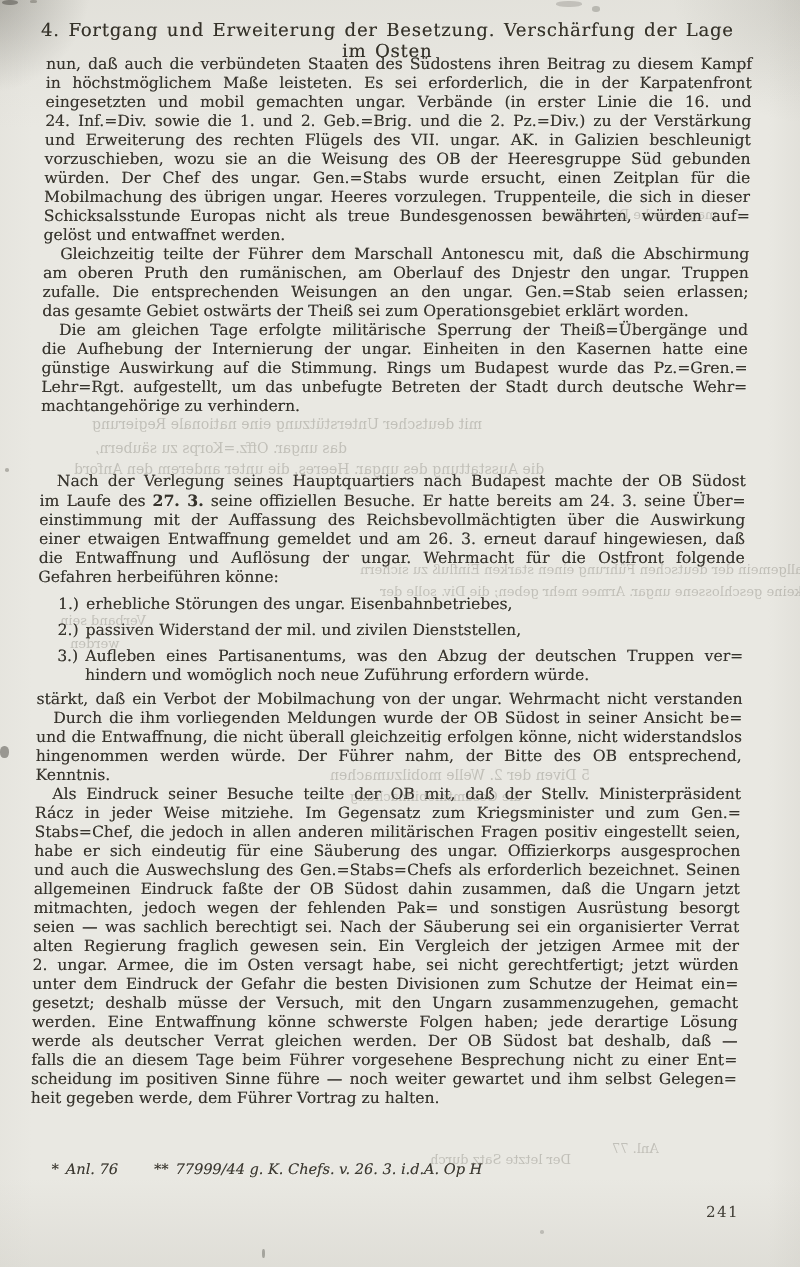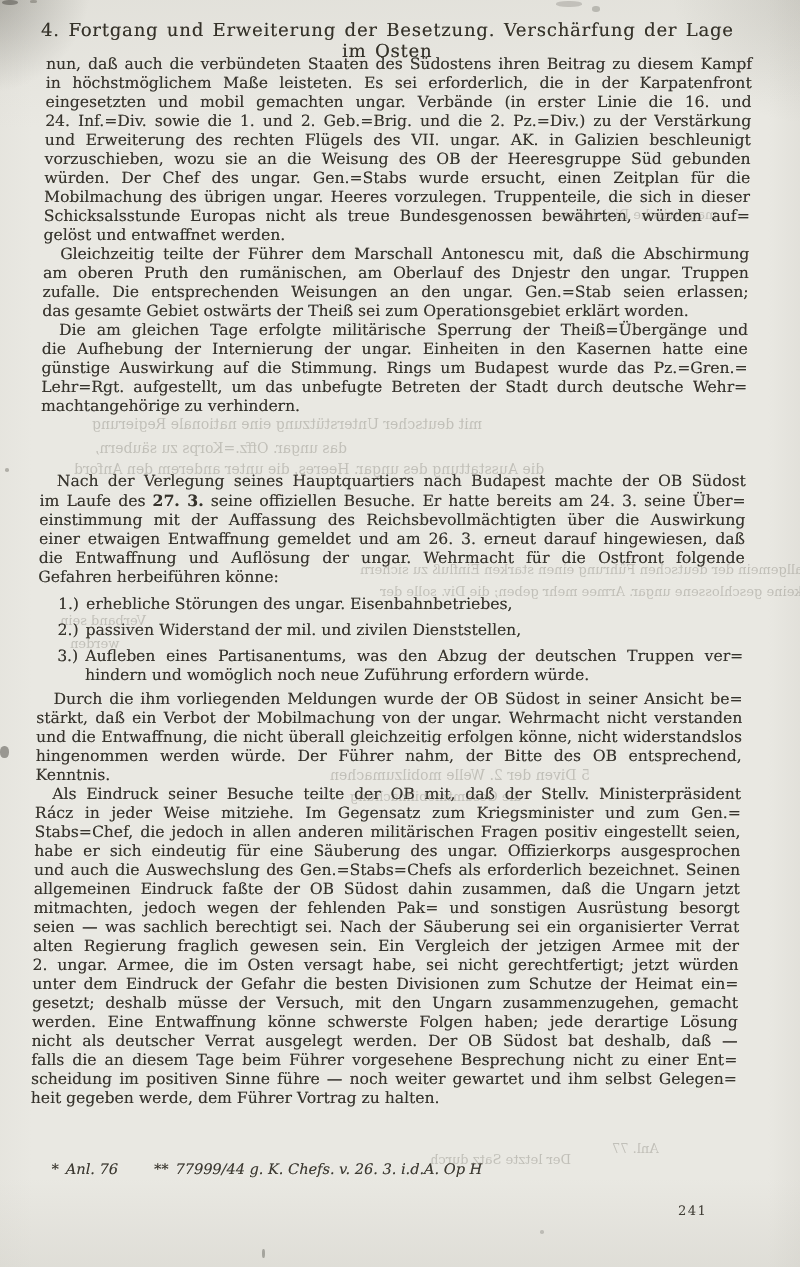--- a/index.html
+++ b/index.html
@@ -32,21 +32,21 @@
   .list{margin:8px 0 5px;}
   .li{position:relative;padding-left:48px;}
   .li + .li{margin-top:7px;}
   .mk{position:absolute;left:20px;top:0;}
   .footnote{
     position:absolute;top:1161px;left:69px;font-size:14.5px;font-style:italic;
     color:#3c3931;text-shadow:0 0 .4px rgba(60,57,49,.5);
   }
   .fn-part2{margin-left:36px;}
   .fn-ref{margin-left:7px;}
-  .pagenum{position:absolute;top:1203px;left:696px;font-size:13px;letter-spacing:1.5px;color:#3e3b33;}
+  .pagenum{position:absolute;top:1203px;left:724px;font-size:15px;letter-spacing:1.5px;color:#3e3b33;}
   .bt{
     position:absolute;transform:scaleX(-1);white-space:nowrap;line-height:1;
     font-size:13.5px;color:rgba(104,101,90,.30);filter:blur(.45px);
     font-family:"DejaVu Serif", serif;
   }
   .spk{position:absolute;background:#4c4a43;border-radius:45%;}
 </style>
 </head>
 <body>
 
@@ -105,39 +105,39 @@
           <div class="li">
             <span class="mk">2.)</span>
             <div class="tl last">passiven Widerstand der mil. und zivilen Dienststellen,</div>
           </div>
           <div class="li">
             <span class="mk">3.)</span>
             <div class="tl jl">Aufleben eines Partisanentums, was den Abzug der deutschen Truppen ver=</div>
             <div class="tl last">hindern und womöglich noch neue Zuführung erfordern würde.</div>
           </div>
         </div>
+        <div class="tl jl">stärkt, daß ein Verbot der Mobilmachung von der ungar. Wehrmacht nicht verstanden</div>
         <div class="tl jl ind">Durch die ihm vorliegenden Meldungen wurde der OB Südost in seiner Ansicht be=</div>
-        <div class="tl jl">stärkt, daß ein Verbot der Mobilmachung von der ungar. Wehrmacht nicht verstanden</div>
         <div class="tl jl">und die Entwaffnung, die nicht überall gleichzeitig erfolgen könne, nicht widerstandslos</div>
         <div class="tl jl">hingenommen werden würde. Der Führer nahm, der Bitte des OB entsprechend,</div>
         <div class="tl last">Kenntnis.</div>
         <div class="tl jl ind">Als Eindruck seiner Besuche teilte der OB mit, daß der Stellv. Ministerpräsident</div>
         <div class="tl jl">Rácz in jeder Weise mitziehe. Im Gegensatz zum Kriegsminister und zum Gen.=</div>
         <div class="tl jl">Stabs=Chef, die jedoch in allen anderen militärischen Fragen positiv eingestellt seien,</div>
         <div class="tl jl">habe er sich eindeutig für eine Säuberung des ungar. Offizierkorps ausgesprochen</div>
         <div class="tl jl">und auch die Auswechslung des Gen.=Stabs=Chefs als erforderlich bezeichnet. Seinen</div>
         <div class="tl jl">allgemeinen Eindruck faßte der OB Südost dahin zusammen, daß die Ungarn jetzt</div>
         <div class="tl jl">mitmachten, jedoch wegen der fehlenden Pak= und sonstigen Ausrüstung besorgt</div>
         <div class="tl jl">seien — was sachlich berechtigt sei. Nach der Säuberung sei ein organisierter Verrat</div>
         <div class="tl jl">alten Regierung fraglich gewesen sein. Ein Vergleich der jetzigen Armee mit der</div>
         <div class="tl jl">2. ungar. Armee, die im Osten versagt habe, sei nicht gerechtfertigt; jetzt würden</div>
         <div class="tl jl">unter dem Eindruck der Gefahr die besten Divisionen zum Schutze der Heimat ein=</div>
         <div class="tl jl">gesetzt; deshalb müsse der Versuch, mit den Ungarn zusammenzugehen, gemacht</div>
         <div class="tl jl">werden. Eine Entwaffnung könne schwerste Folgen haben; jede derartige Lösung</div>
-        <div class="tl jl">nicht als deutscher Verrat ausgelegt werden. Der OB Südost bat deshalb, daß —</div>
+        <div class="tl jl">werde als deutscher Verrat gleichen werden. Der OB Südost bat deshalb, daß —</div>
         <div class="tl jl">falls die an diesem Tage beim Führer vorgesehene Besprechung nicht zu einer Ent=</div>
         <div class="tl jl">scheidung im positiven Sinne führe — noch weiter gewartet und ihm selbst Gelegen=</div>
         <div class="tl last">heit gegeben werde, dem Führer Vortrag zu halten.</div>
       </div>
 
     <div class="footnote">
       <span>*</span><span class="fn-ref">Anl. 76</span><span class="fn-part2">**</span><span class="fn-ref">77999/44 g. K. Chefs. v. 26. 3. i.d.A. Op H</span>
     </div>
 
     <div class="pagenum">241</div>

